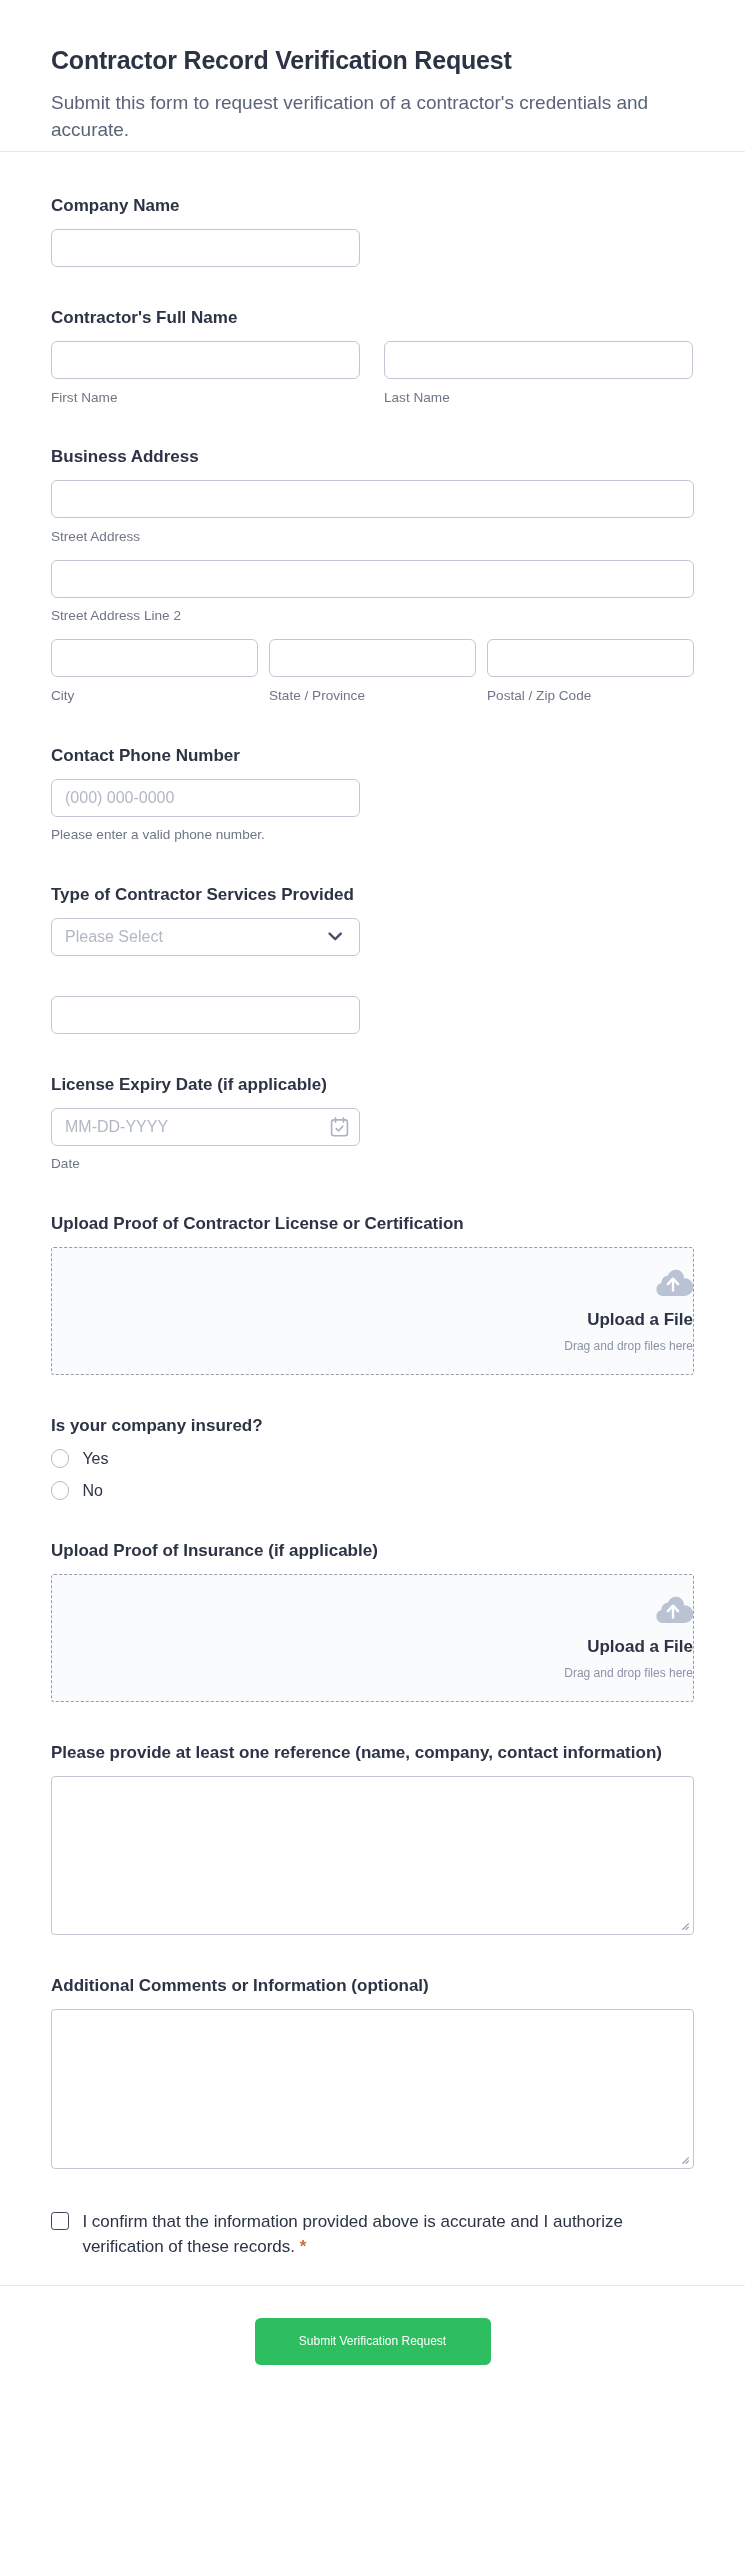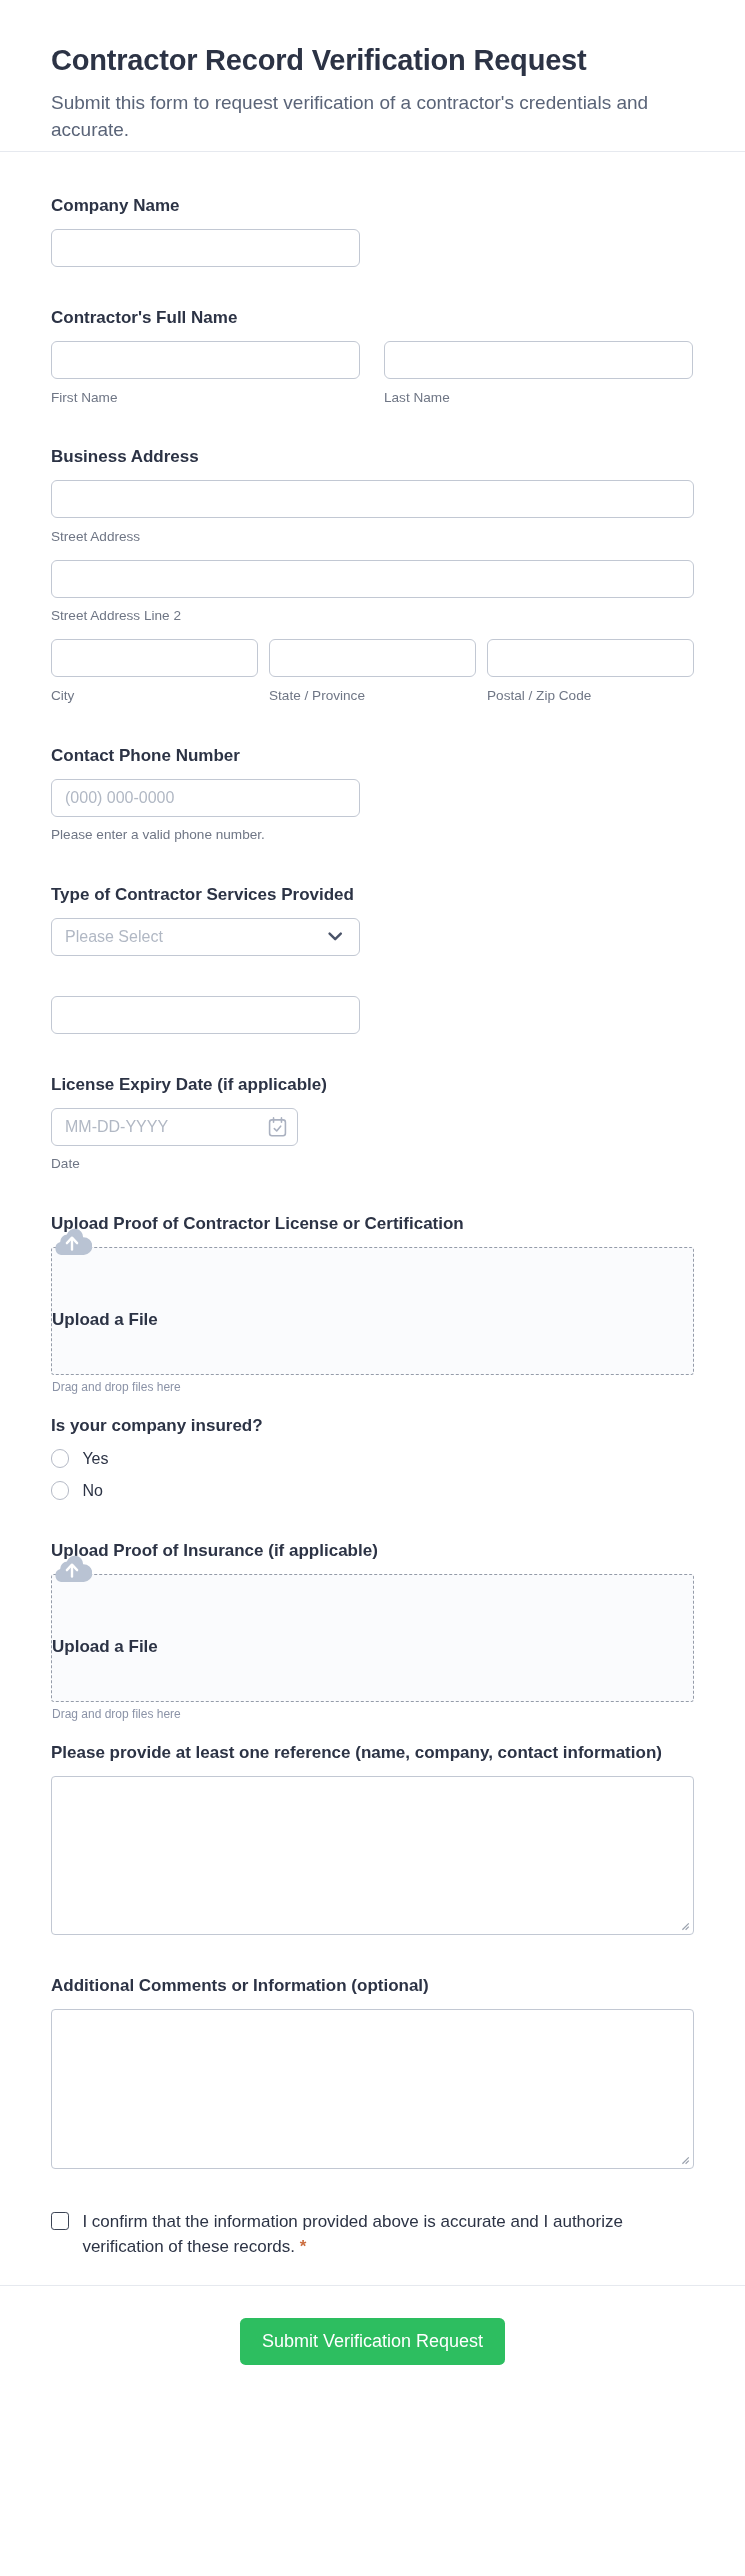--- a/index.html
+++ b/index.html
@@ -6,21 +6,21 @@
   html,body { background:#ffffff; }
   body {
     width:745px;
     font-family:"Liberation Sans","DejaVu Sans",sans-serif;
     color:#2c3345;
   }
   .page { width:745px; height:2576px; overflow:hidden; background:#fff; display:flex; flex-direction:column; }
 
   
   .form-header { padding:42px 51px 0 51px; height:152px; border-bottom:0.8px solid #e6e9ef; }
-  .form-title { font-size:29px; font-weight:700; color:#2c3345; letter-spacing:-0.2px; line-height:37px; }
+  .form-title { font-size:25px; font-weight:700; color:#2c3345; letter-spacing:-0.2px; line-height:37px; }
   .form-subtitle { margin-top:9.6px; font-size:19px; color:#5a6478; line-height:27px; }
 
   
   .form-body { padding:0 51px; flex:0 0 auto; }
   .question { margin-top:40px; }
   .question:first-child { margin-top:43px; }
   .q-label { font-size:17px; font-weight:600; color:#2c3345; line-height:21px; margin-bottom:13px; }
   .sublabel { font-size:13.6px; color:#6f7685; line-height:17.6px; margin-top:9.6px; }
 
   .text-input, .select-box {
@@ -36,28 +36,28 @@
   .row3 { display:flex; gap:11px; margin-top:14.4px; }
   .row3 > div { flex:1 1 0; }
   .addr-gap { margin-top:14.4px; }
 
   
   .select-box { position:relative; display:flex; align-items:center; cursor:pointer; }
   .select-value { color:#b1b8c4; font-size:16px; flex:1 1 auto; }
   .select-chevron { flex:0 0 auto; margin-right:3.2px; display:flex; align-items:center; }
 
   
-  .date-wrap { position:relative; width:247px; }
+  .date-wrap { position:relative; width:309px; }
   .date-icon { position:absolute; right:11.2px; top:50%; transform:translateY(-50%); display:flex; }
 
   
   .upload-box {
     margin-top:13px; height:128px; border:0.8px dashed #959ca9; border-radius:3.2px;
-    background:#fafbfd; display:flex; flex-direction:column; align-items:flex-start;
-    justify-content:center; cursor:pointer;gap:41px;
+    background:#fafbfd; display:flex; flex-direction:column; align-items:flex-end;
+    justify-content:center; cursor:pointer;
   }
   .upload-cloud { margin-bottom:13px; display:flex; }
   .upload-title { font-size:17px; font-weight:700; color:#2c3345; line-height:21px; }
   .upload-hint { font-size:12px; color:#8b93a7; line-height:19px; margin-top:6.4px; }
 
   
   .radio-group { margin-top:1.6px; }
   .radio-row { display:flex; align-items:center; margin-top:13px; cursor:pointer; }
   .radio-circle { width:18.4px; height:18.4px; border:0.8px solid #b5bac6; border-radius:50%; background:#fff; flex:0 0 auto; }
   .radio-text { font-size:16px; color:#2c3345; margin-left:13px; line-height:19px; }
@@ -76,21 +76,21 @@
   .confirm-row { margin-top:40px; display:flex; align-items:flex-start; }
   .checkbox-box { width:18.4px; height:18.4px; border:1.6px solid #3b4354; border-radius:3.2px; background:#fff; flex:0 0 auto; margin-top:3.2px; cursor:pointer; }
   .confirm-text { margin-left:13px; font-size:17px; line-height:25px; color:#2c3345; max-width:609px; }
   .required-star { color:#cb6d3f; font-weight:700; }
 
   
   .form-footer { margin-top:26px; border-top:0.8px solid #e6e9ef; flex:1 1 auto; display:flex; justify-content:center; align-items:flex-start; }
   .submit-btn {
     margin-top:32px; height:47px; min-width:236px; padding:0 22.4px;
     background:#2dbe60; color:#ffffff; border:none; border-radius:5.6px;
-    font-family:inherit; font-size:18px; font-weight:500; cursor:pointer;
+    font-family:inherit; font-size:12px; font-weight:500; cursor:pointer;
   }
 </style>
 </head>
 <body>
 
 <div class="page">
 
   <div class="form-header">
     <div class="form-title">Contractor Record Verification Request</div>
     <div class="form-subtitle">Submit this form to request verification of a contractor's credentials and accurate.</div>

